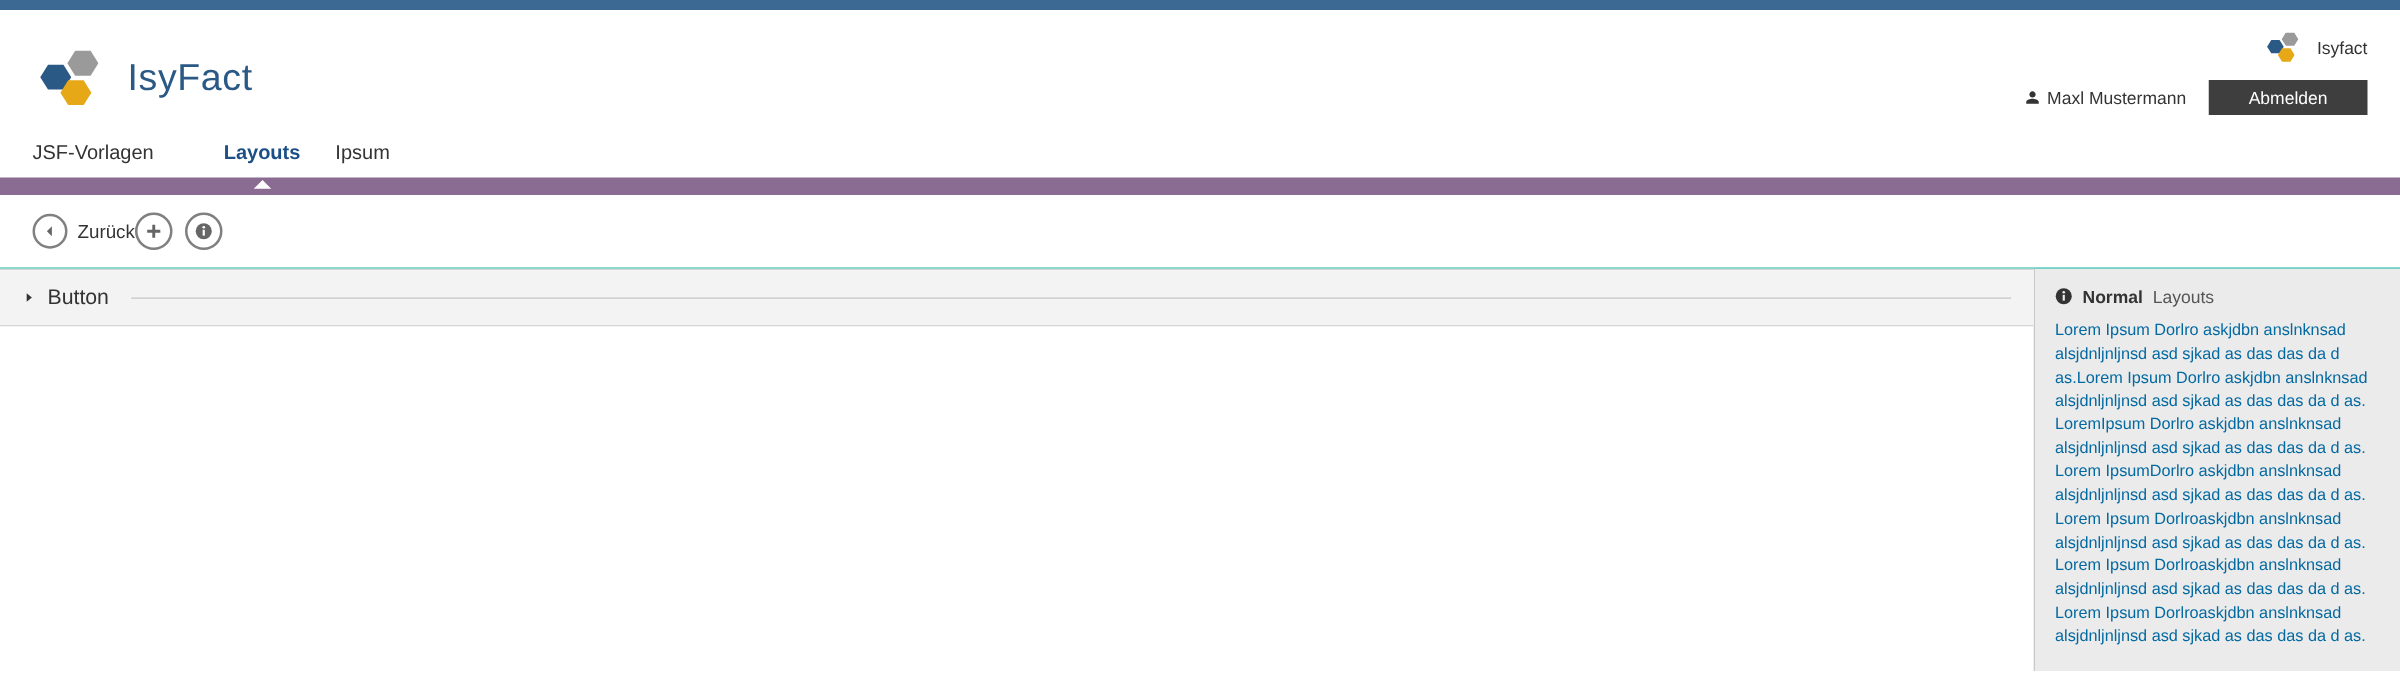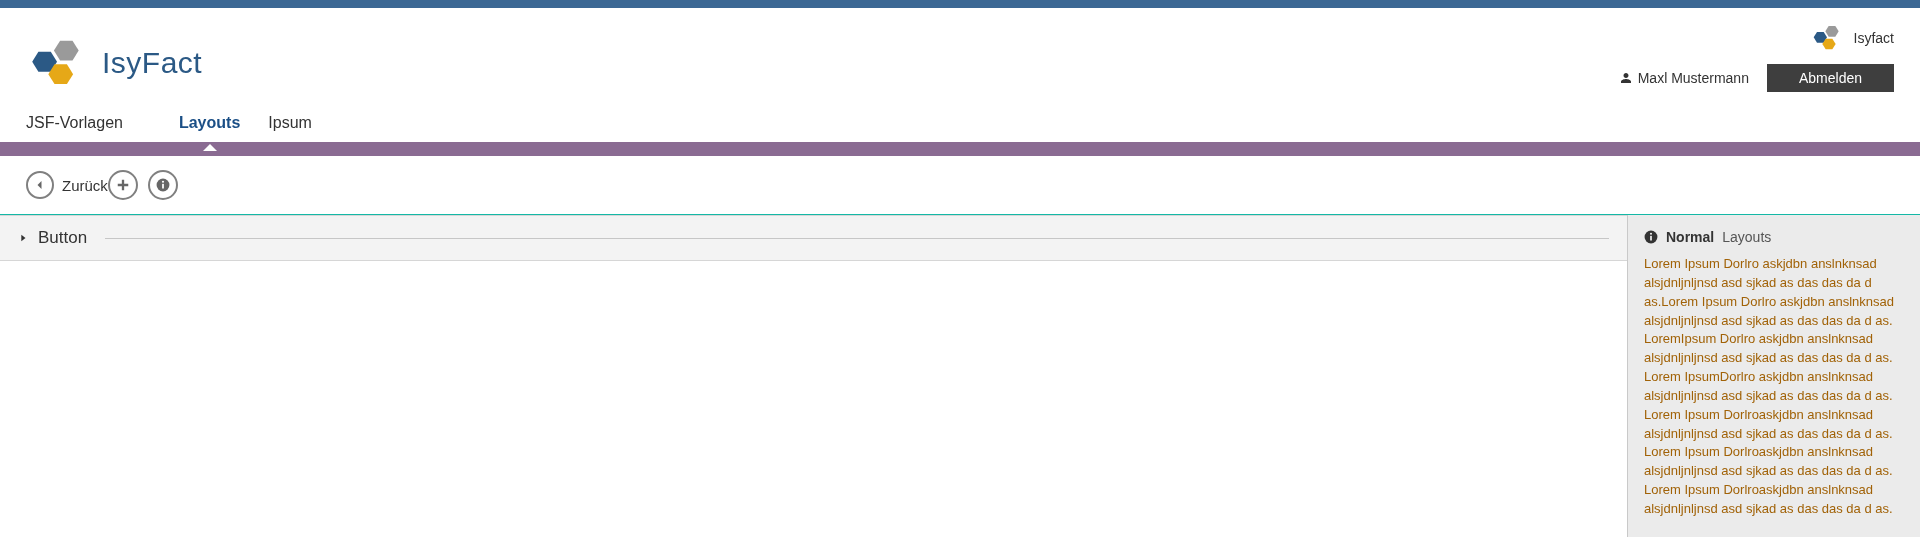--- a/index.html
+++ b/index.html
@@ -70,21 +70,21 @@
   }
 
   .info-panel {
     width:293px; background:#ebebeb; border-left:1px solid #c9c9c9;
     padding:14px 16px 18px 16px; font-size:13px; color:#555;
   }
   .info-title{ display:flex; align-items:center; gap:8px; margin-bottom:10px; color:#333;}
   .info-title .info-icon{ width:14px; height:14px; fill:#333; }
   .info-title .strong{ font-weight:700; font-size:14px;}
   .info-title .light{ font-weight:400; font-size:14px; color:#555;}
-  .info-body{ line-height:1.45; color:#a16207; }
+  .info-body{ line-height:1.45; color:#0369a1; }
 </style>
 </head>
 <body>
 
 <div class="top-bar"></div>
 
 <header class="header-region">
   <div class="logo-block">
     <svg class="logo-svg" viewBox="0 0 100 72">
       <polygon points="55,0 75,0 85,16 75,32 55,32 45,16" fill="#9a9a9a"></polygon>

